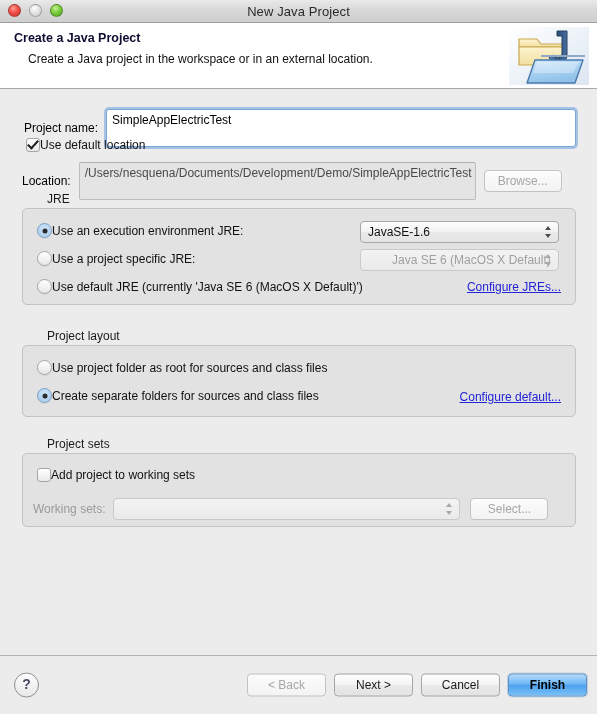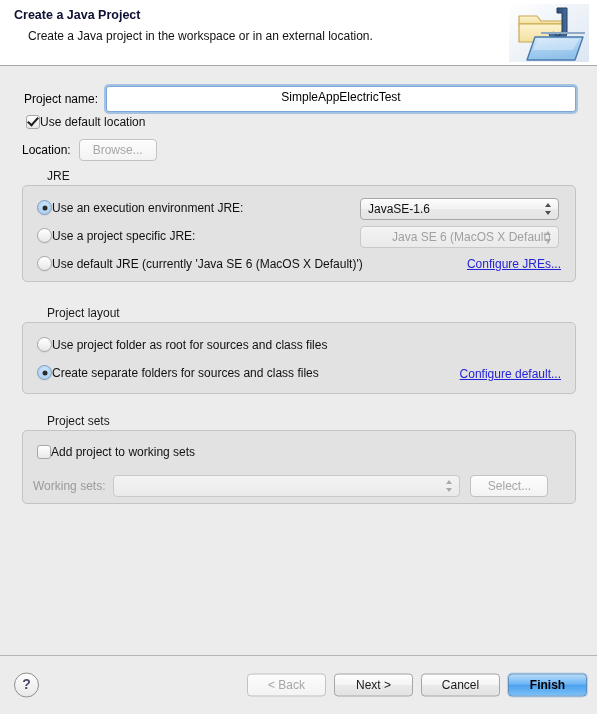--- a/index.html
+++ b/index.html
@@ -107,32 +107,31 @@
 
   .field-label {
     font-size: 12px;
     color: #000;
     white-space: nowrap;
   }
 
   
   .textfield {
     box-sizing: border-box;
-    height: 26px;
+    height: 38px;
     background: #fff;
     border: 1px solid #a8a8a8;
     border-radius: 2px;
     font-size: 12px;
     color: #000;
     padding: 0 5px;
     line-height: 20px;
     font-family: "Liberation Sans", sans-serif;
     overflow: hidden;
     white-space: nowrap;
-    text-align: center;
   }
   .textfield.focused {
     border: 1px solid #7aa7d8;
     box-shadow: 0 0 0 2px rgba(110,160,220,0.55);
     border-radius: 3px;
   }
   .textfield.readonly {
     background: #e4e4e4;
     color: #4a4a4a;
     border: 1px solid #bdbdbd;
@@ -326,20 +325,28 @@
     display: flex;
     gap: 8px;
   }
   .footer-buttons .btn { min-width: 79px; height: 23px; line-height: 21px; }
 </style>
 </head>
 <body>
 
 <div class="window">
 
+  <div class="titlebar">
+    <div class="traffic">
+      <span class="tl close"></span>
+      <span class="tl min"></span>
+      <span class="tl max"></span>
+    </div>
+    <div class="title-text">New Java Project</div>
+  </div>
 
   <div class="header">
     <div class="header-title">Create a Java Project</div>
     <div class="header-desc">Create a Java project in the workspace or in an external location.</div>
     <div class="header-icon">
       <svg viewBox="0 0 84 62" width="84" height="62" xmlns="http://www.w3.org/2000/svg">
         <defs>
           <linearGradient id="bgg" x1="0" y1="0" x2="1" y2="1">
             <stop offset="0" stop-color="#ffffff"></stop>
             <stop offset="1" stop-color="#dce6f2"></stop>
@@ -381,20 +388,21 @@
       <div class="textfield focused" style="margin-left:8px; width:473px;" placeholder="">SimpleAppElectricTest</div>
     </div>
 
     <div class="row" style="position:absolute; left:26px; top:49px;">
       <span class="checkbox checked"></span>
       <span class="ctl-label">Use default location</span>
     </div>
 
     <div class="row" style="position:absolute; left:22px; top:73px; width:554px;">
       <span class="field-label">Location:</span>
+      <div class="textfield readonly" style="margin-left:8px; width:397px;">/Users/nesquena/Documents/Development/Demo/SimpleAppElectricTest</div>
       <div class="btn disabled" style="margin-left:8px; min-width:78px;">Browse...</div>
     </div>
 
     <div class="group" style="left:22px; top:119px; width:554px; height:97px;">
       <span class="group-label">JRE</span>
 
       <div class="row" style="position:absolute; left:14px; top:14px;">
         <span class="radio checked"></span>
         <span class="ctl-label">Use an execution environment JRE:</span>
       </div>

